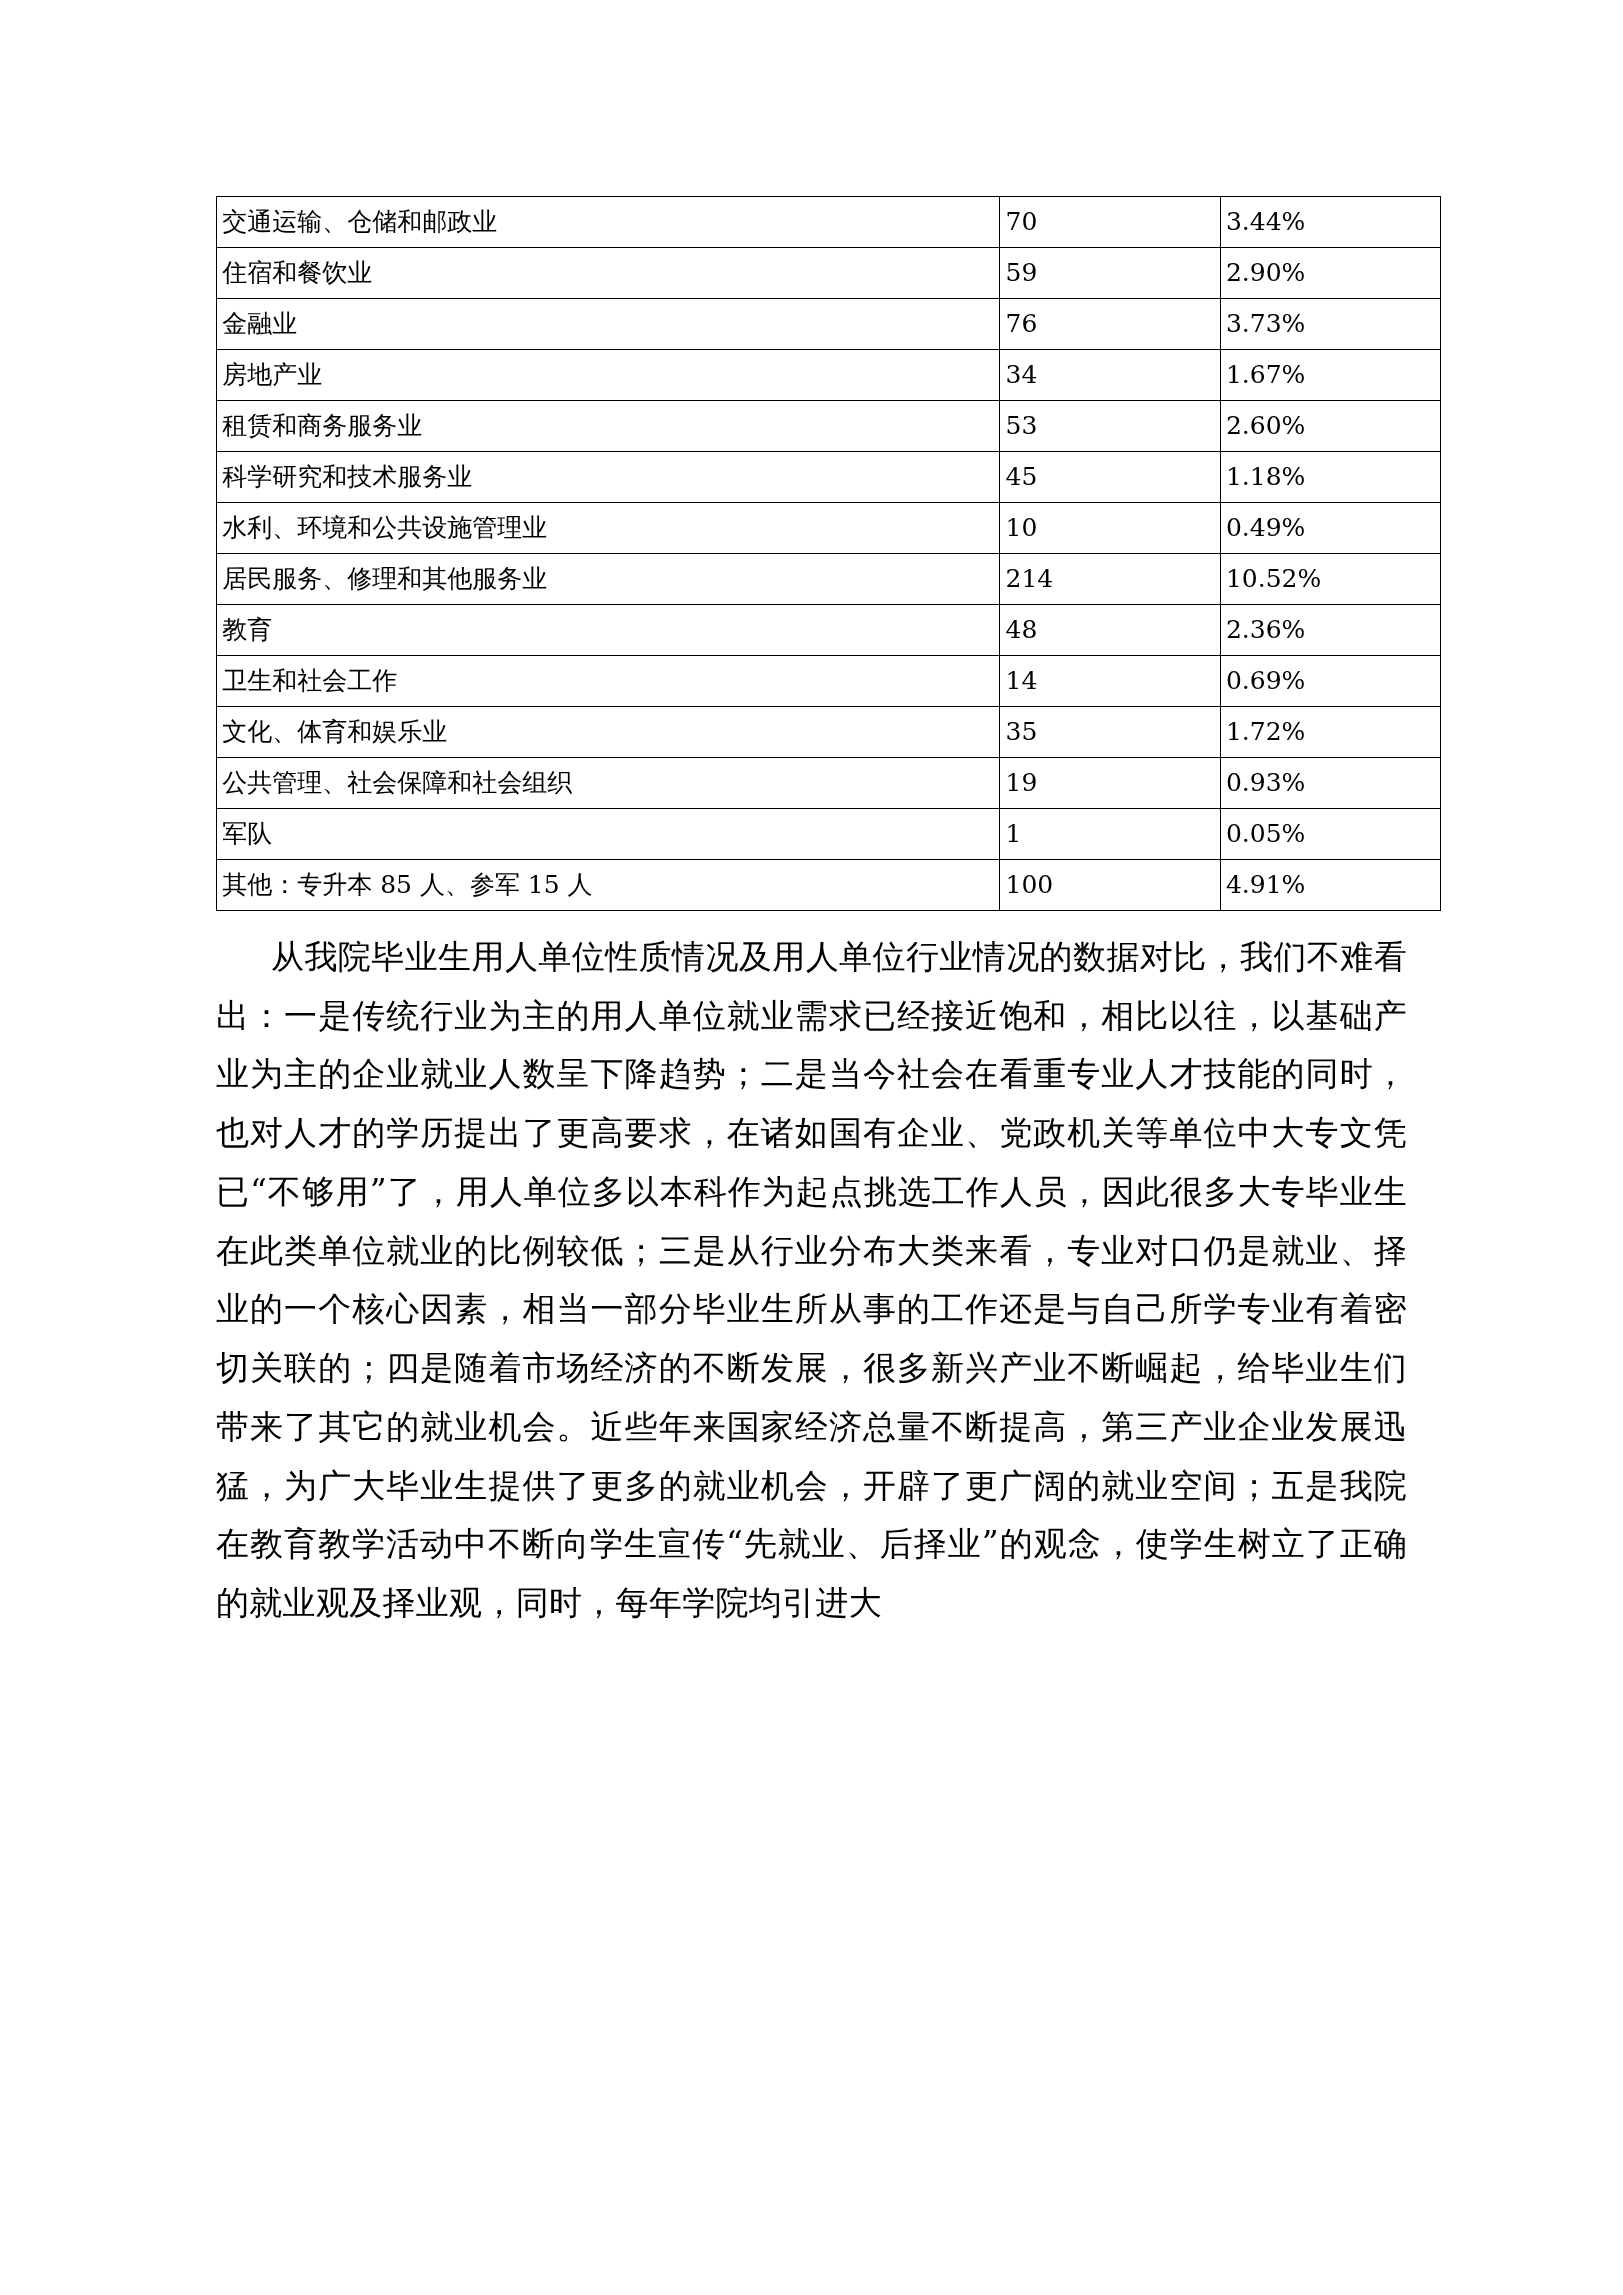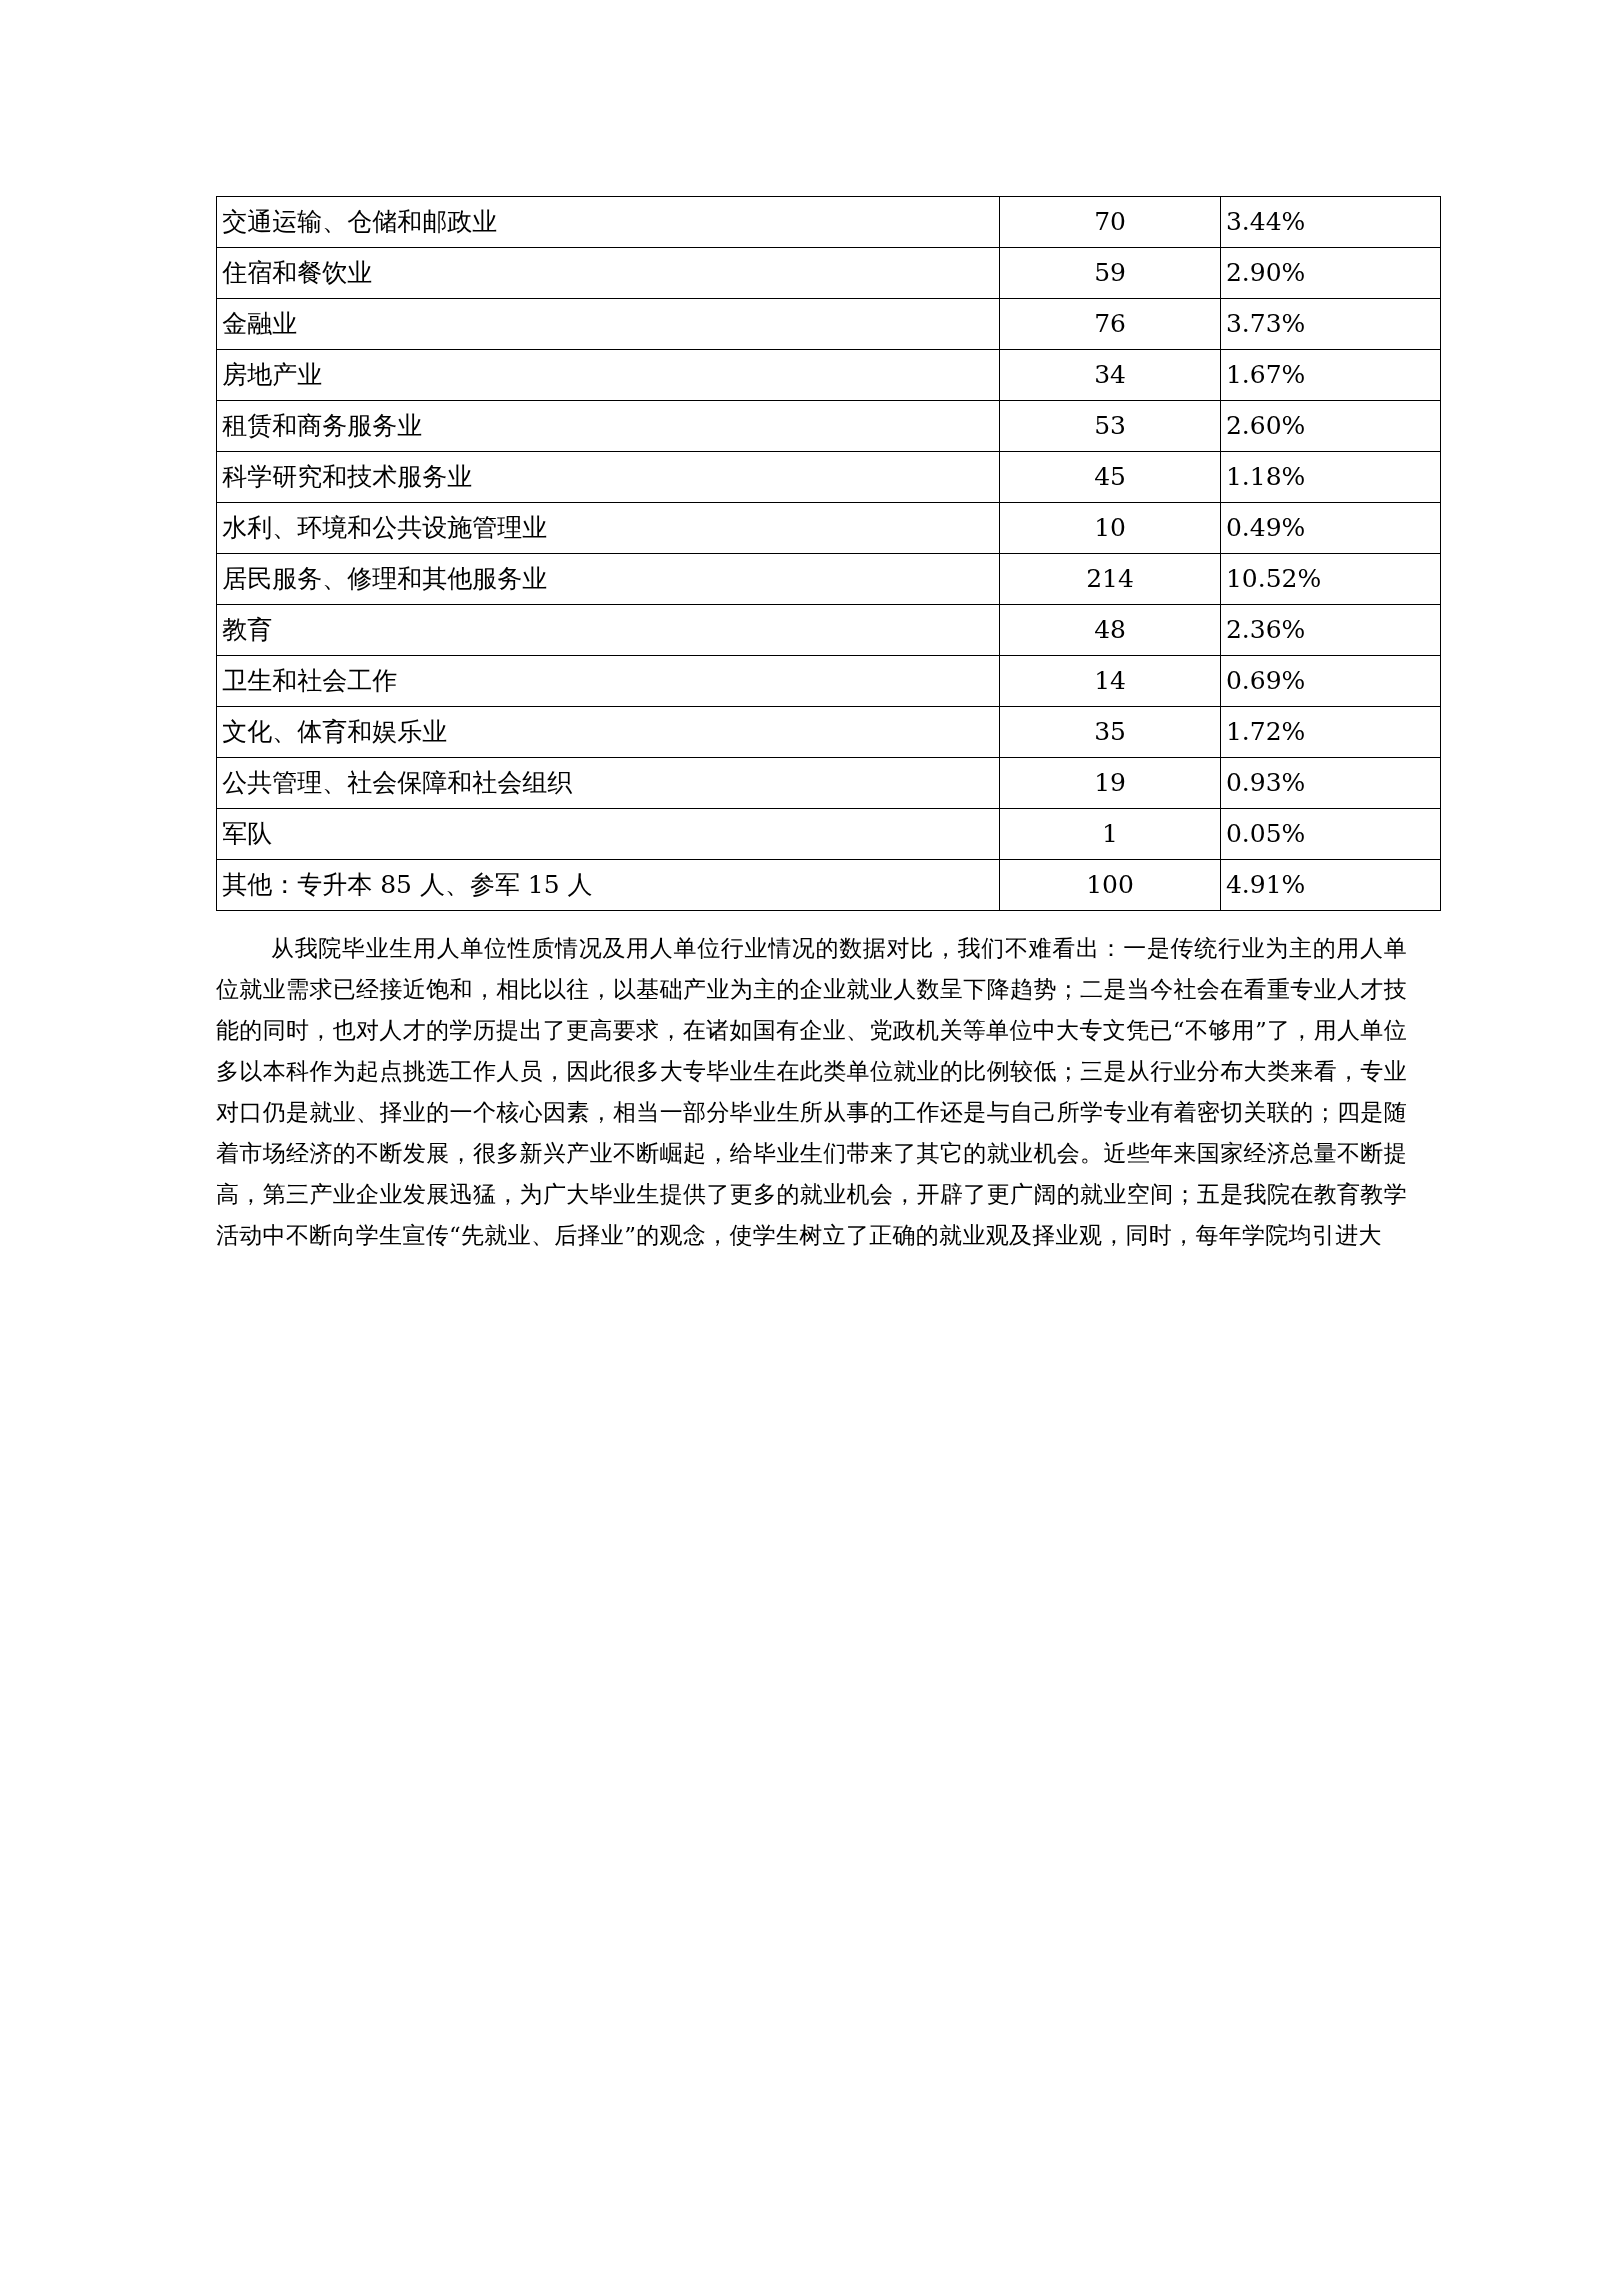--- a/index.html
+++ b/index.html
@@ -35,29 +35,28 @@
     padding: 0 5.2px;
     vertical-align: middle;
   }
   td.col-name {
     width: 772px;
     text-align: left;
     font-family: "DejaVu Serif", "Liberation Serif", serif;
   }
   td.col-count {
     width: 209px;
-    text-align: center;
   }
   td.col-pct {
     width: 209px;
     text-align: left;
   }
   .body-text {
     margin-top: 17px;
-    font-size: 23px;
+    font-size: 33px;
     line-height: 1.78;
     text-align: justify;
     text-justify: inter-ideograph;
     text-indent: 55px;
     letter-spacing: 0.3px;
   }
 </style>
 </head>
 <body>
 

